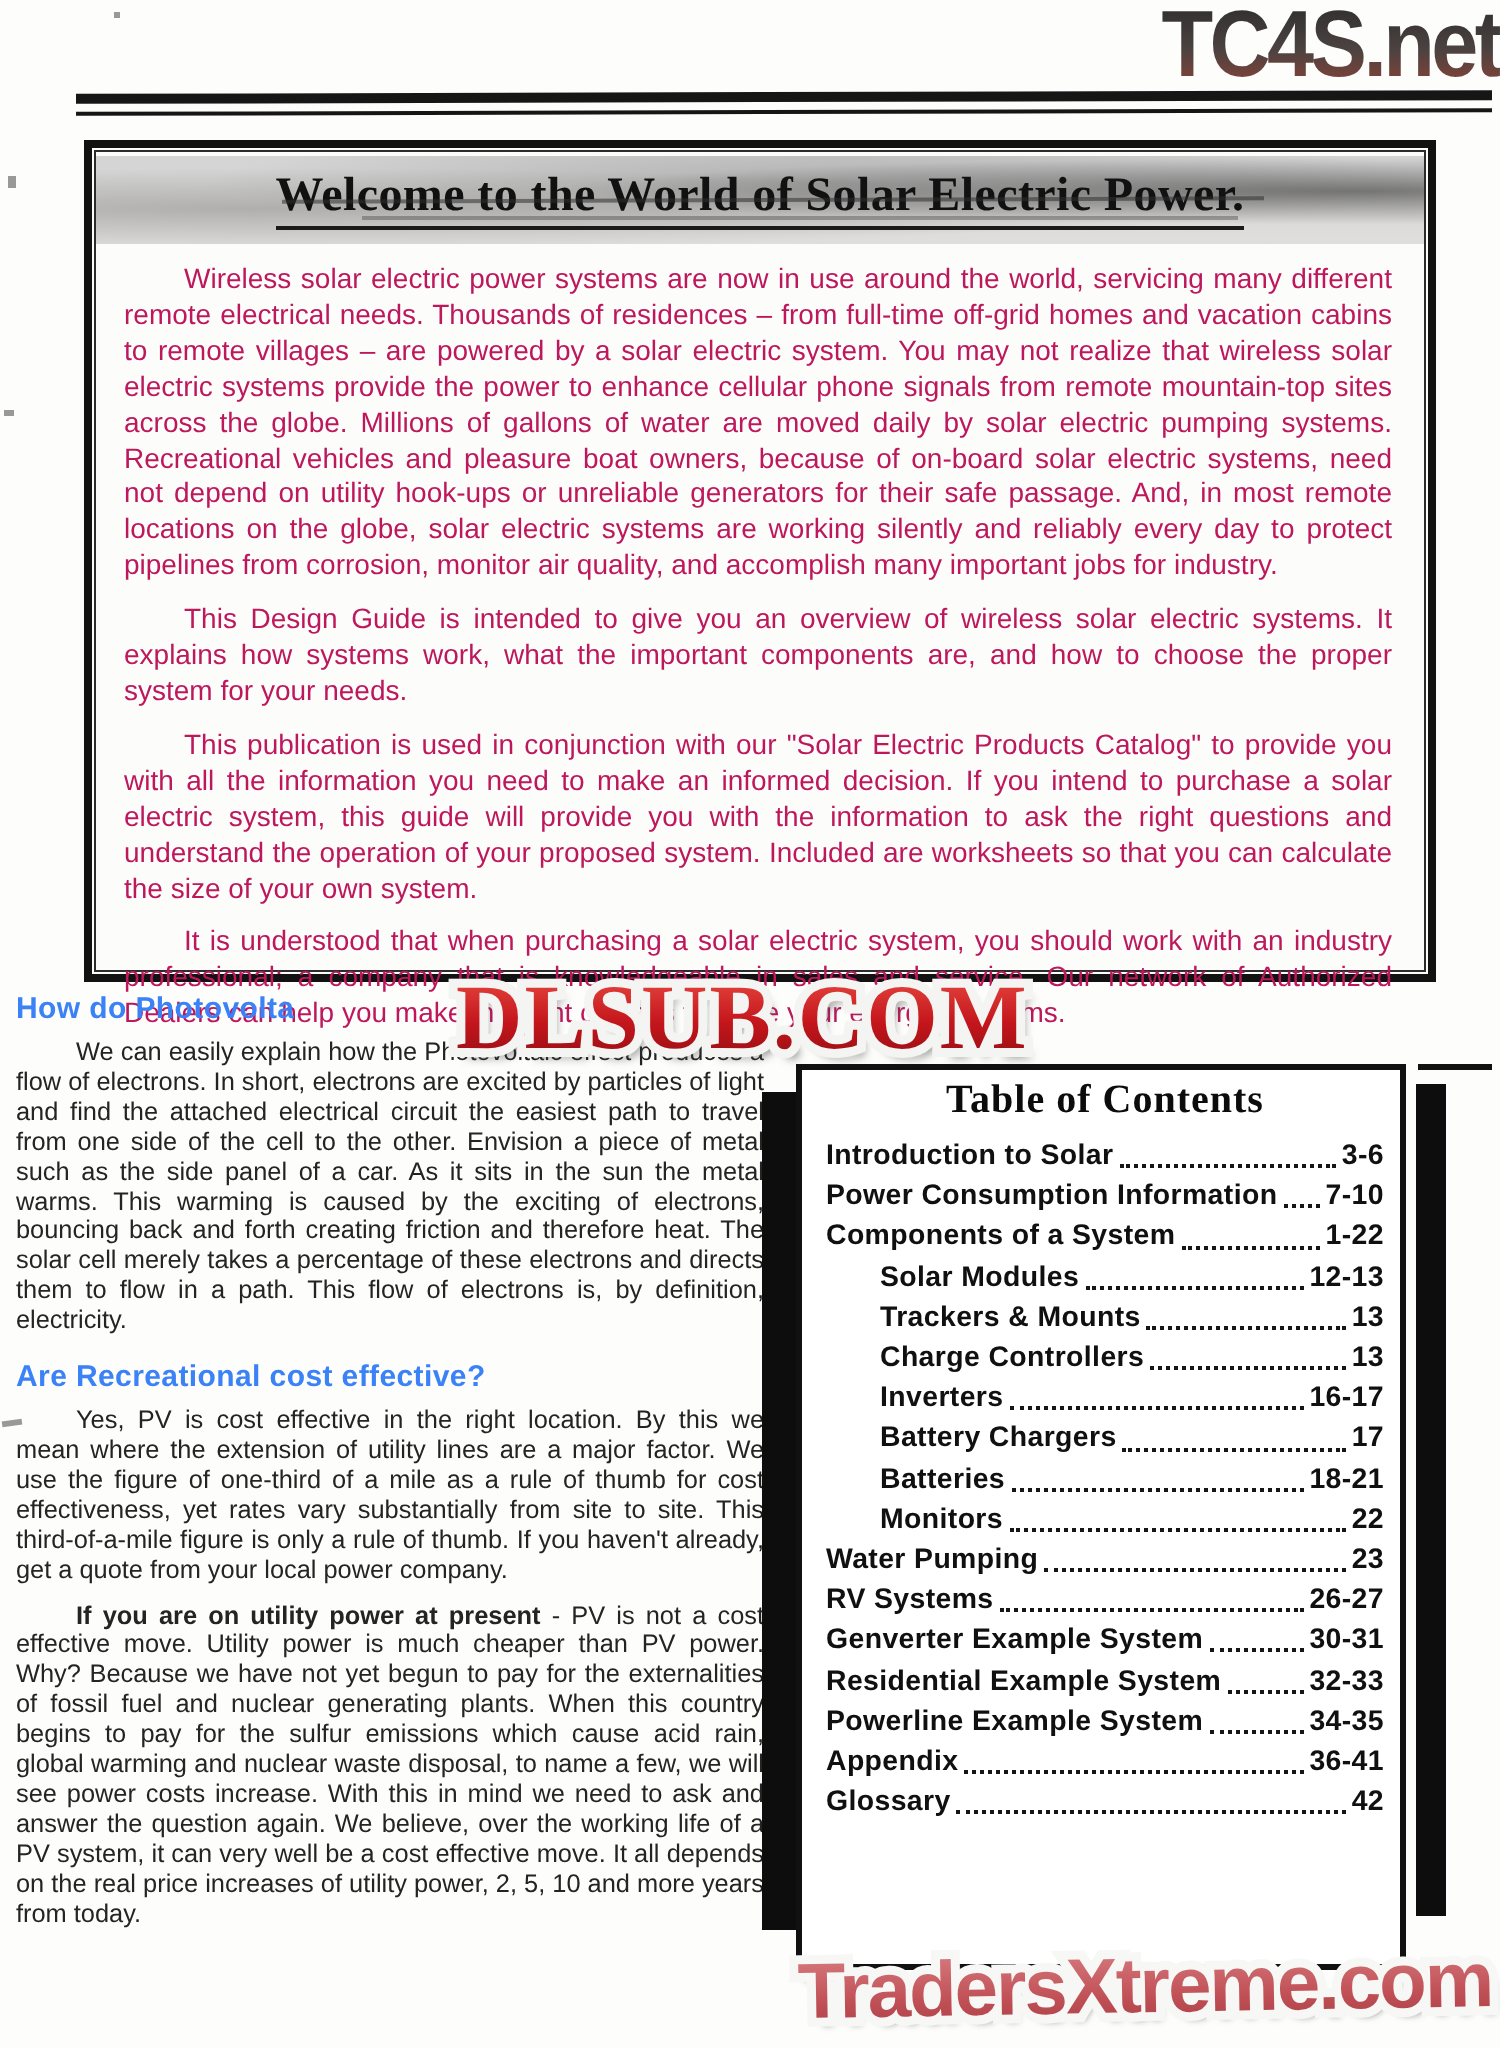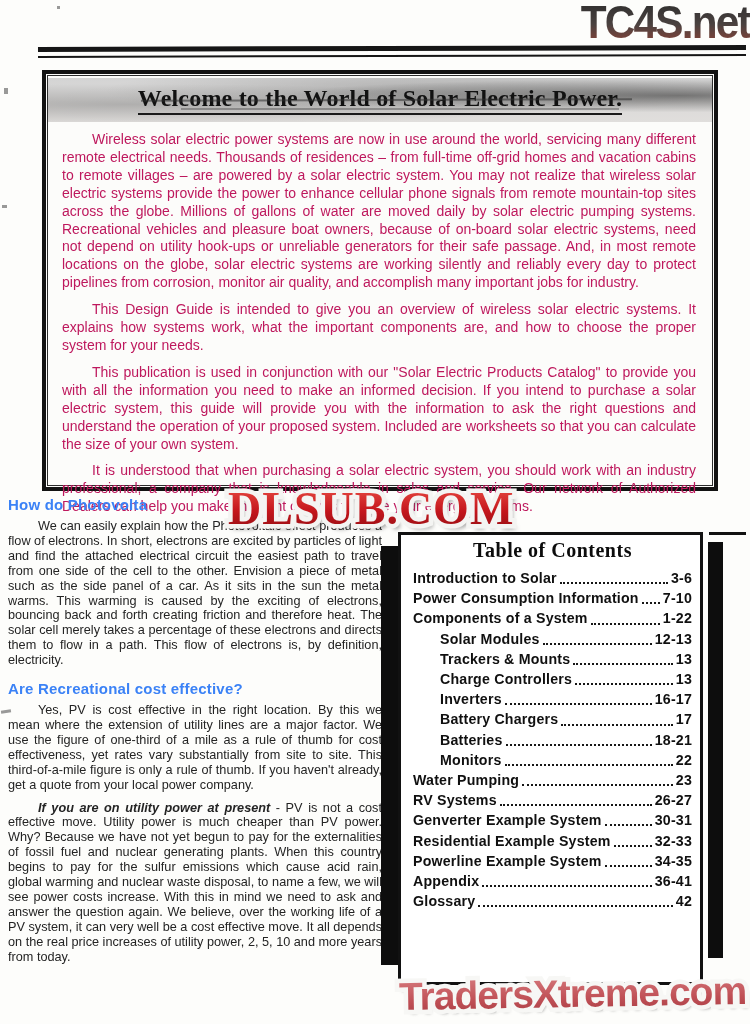--- a/index.html
+++ b/index.html
@@ -37,21 +37,21 @@
   .welcome-inner p{margin:9px 0 0 0;font-size:14px;line-height:1.28;
       text-indent:30px;text-align:justify;color:#be185d;}
 
   
   .left-col{position:absolute;left:8px;top:496px;width:374px;}
   .sec-heading{font-size:15px;font-weight:800;letter-spacing:.2px;color:#3b82f6;
       margin:0 0 6px 0;}
   .left-col p{margin:0 0 8px 0;font-size:12.7px;line-height:14.9px;
       text-align:justify;text-indent:30px;color:#242424;}
   .left-col .sec2{margin-top:12px;}
-  .bold-lead{font-weight:bold;font-style:italic;}
+  .bold-lead{font-weight:bold;}
 
   
   .scan-bar{position:absolute;background:#0d0d0d;}
   .bar-left{left:381px;top:546px;width:17px;height:419px;}
   .bar-right{left:708px;top:542px;width:15px;height:416px;}
   .toc-top-ext{position:absolute;left:709px;top:532px;width:37px;height:3px;background:#111;}
   .toc-box{position:absolute;left:398px;top:532px;width:305px;height:453px;
       background:#fff;border:3px solid #111;box-sizing:border-box;padding:4px 8px 0 12px;}
   .toc-title{text-align:center;font-family:"Liberation Serif",serif;font-weight:bold;
       font-size:20px;letter-spacing:.5px;color:#0c0c0c;margin:0 0 6px 0;}

